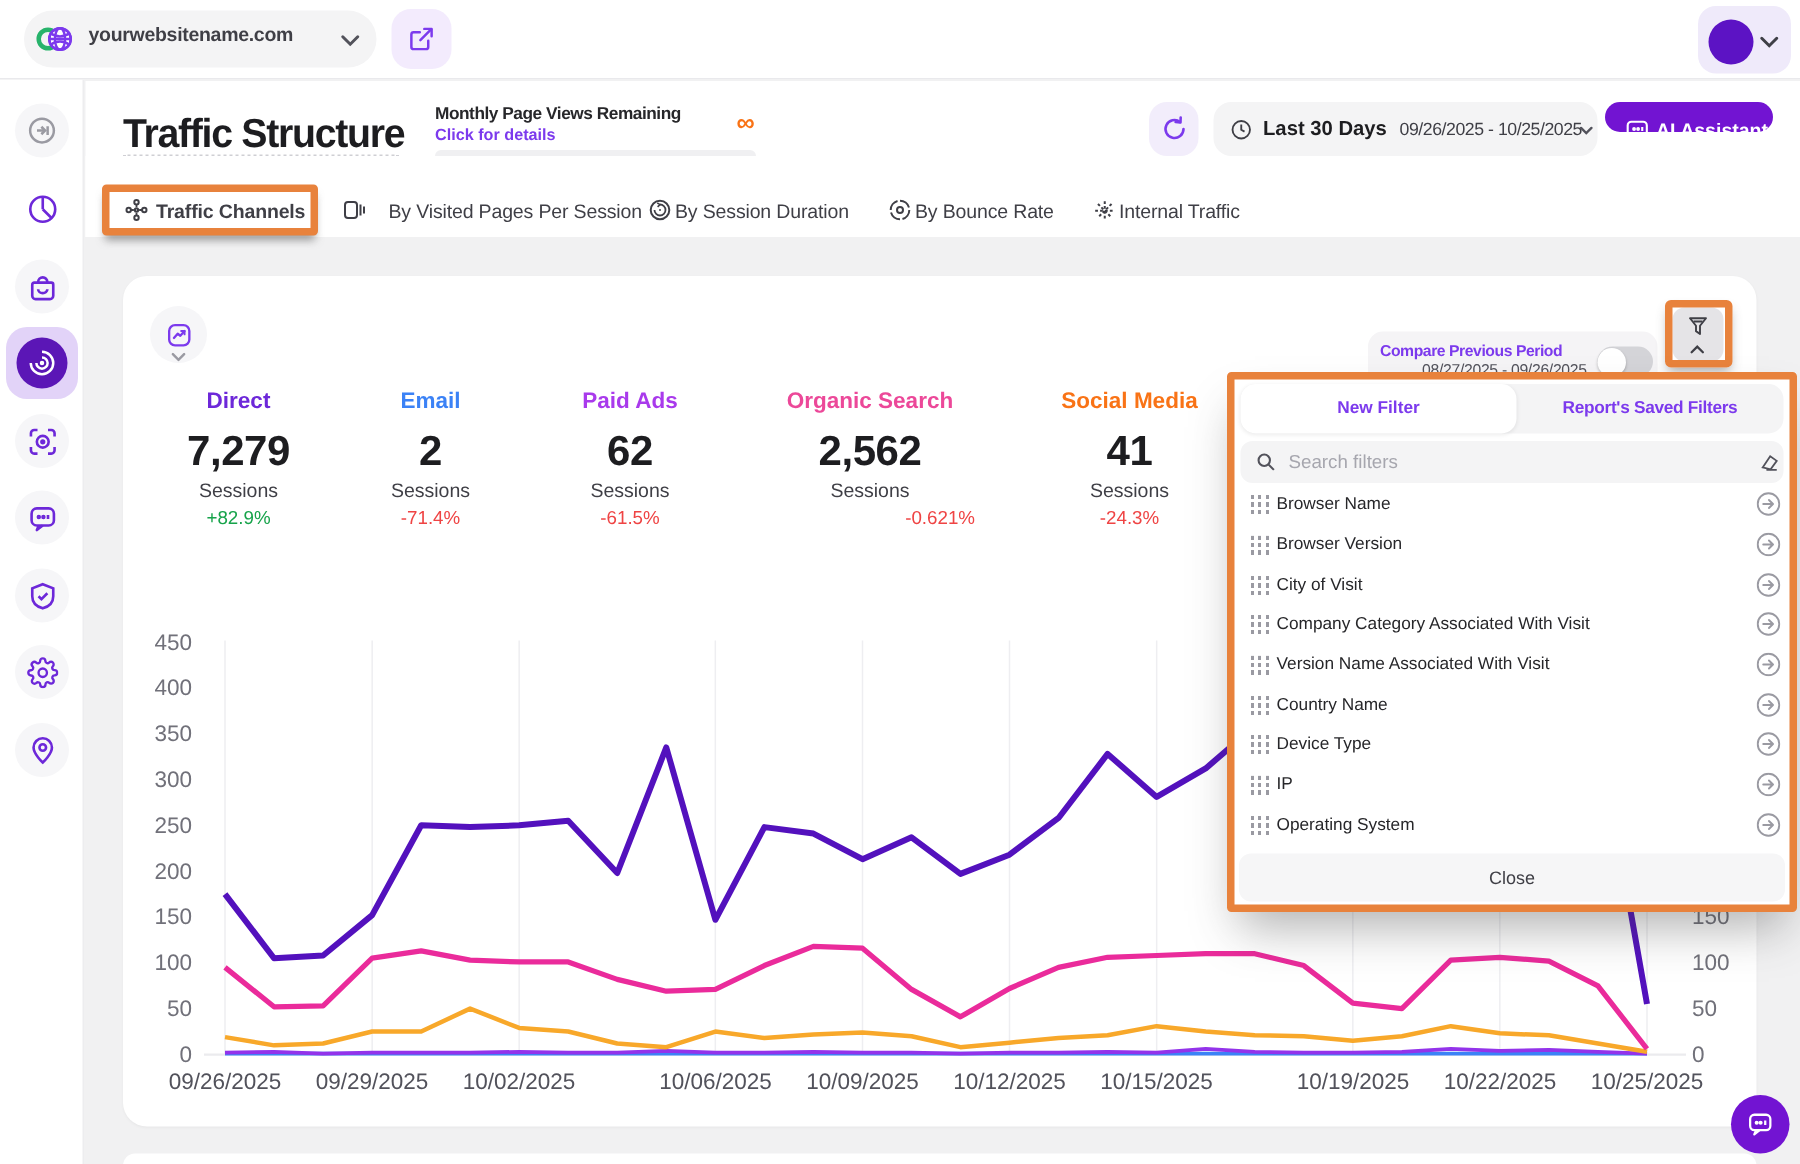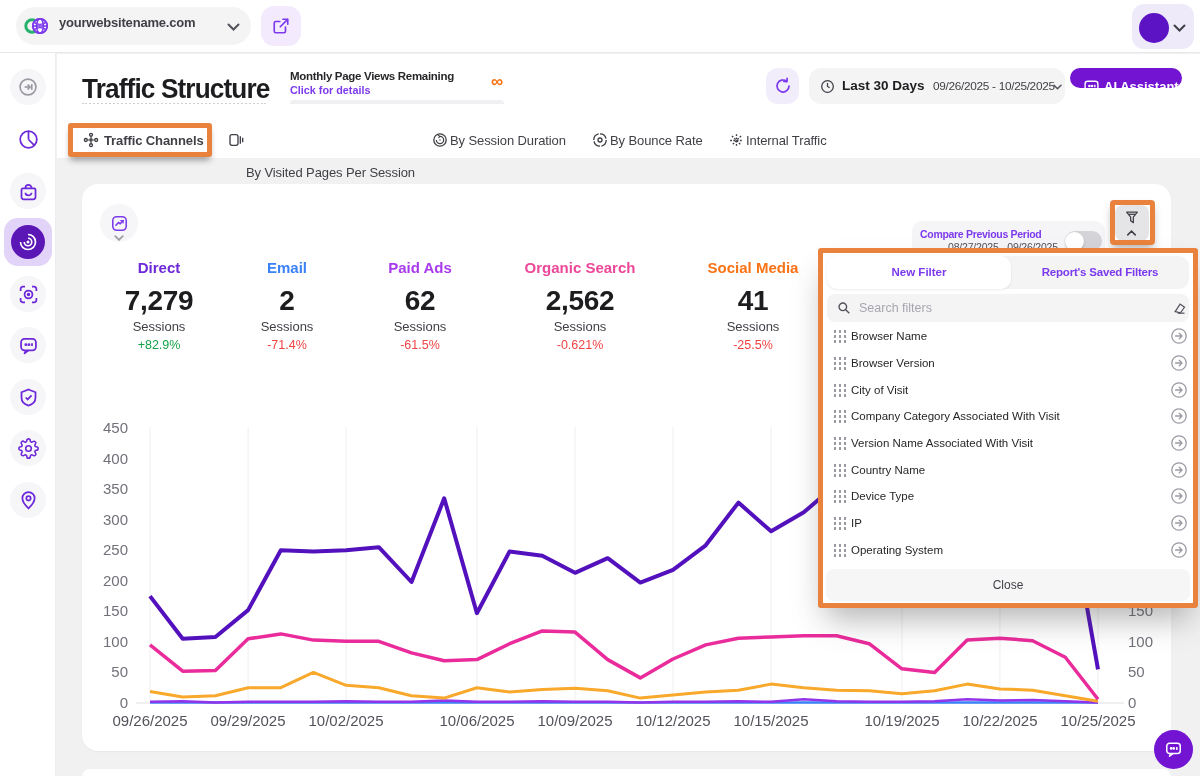--- a/index.html
+++ b/index.html
@@ -131,27 +131,27 @@
   <div class="stat" style="left:288px;width:100px;">
     <div class="lab" style="color:#a93aec;">Paid Ads</div>
     <div class="val">62</div>
     <div class="ses">Sessions</div>
     <div class="pct" style="color:#ef4444;">-61.5%</div>
   </div>
   <div class="stat" style="left:428px;width:140px;">
     <div class="lab" style="color:#ec4899;">Organic Search</div>
     <div class="val">2,562</div>
     <div class="ses">Sessions</div>
-    <div class="pct" style="color:#ef4444;">-0.621%</div>
+    <div class="pct" style="color:#ef4444;text-align:right;">-0.621%</div>
   </div>
   <div class="stat" style="left:611px;width:120px;">
     <div class="lab" style="color:#f97316;">Social Media</div>
     <div class="val">41</div>
     <div class="ses">Sessions</div>
-    <div class="pct" style="color:#ef4444;">-25.5%</div>
+    <div class="pct" style="color:#ef4444;">-24.3%</div>
   </div>
 
   <svg id="chart" width="1089" height="567" viewBox="0 0 1089 567" style="position:absolute;left:0;top:0;" fill="none">
     <g stroke="#eeeef1" stroke-width="1">
       <line x1="68" y1="243" x2="68" y2="519"></line>
       <line x1="166.1" y1="243" x2="166.1" y2="519"></line>
       <line x1="264.1" y1="243" x2="264.1" y2="519"></line>
       <line x1="394.9" y1="243" x2="394.9" y2="519"></line>
       <line x1="493" y1="243" x2="493" y2="519"></line>
       <line x1="591" y1="243" x2="591" y2="519"></line>
@@ -363,21 +363,21 @@
       <path d="M12 6.4 v3 M12 14.6 v3 M6.4 12 h3 M14.6 12 h3" stroke-width="1.8"></path>
       <rect x="10.5" y="10.5" width="3" height="3" rx="0.6"></rect>
     </svg>
   <div class="tabtext" style="left:47px;z-index:3;font-weight:600;">Traffic Channels</div>
 
   <svg width="16" height="16" viewBox="0 0 24 24" style="position:absolute;left:171px;top:28px;" fill="none" stroke="#3f3f46" stroke-width="2">
       <rect x="3" y="4" width="12" height="16" rx="3"></rect>
       <line x1="18.5" y1="6.5" x2="18.5" y2="17.5"></line>
       <line x1="22" y1="8.5" x2="22" y2="15.5"></line>
     </svg>
-  <div class="tabtext" style="left:189px;margin-top:32px;">By Visited Pages Per Session</div>
+  <div class="tabtext" style="left:202px;">By Visited Pages Per Session</div>
 
   <svg width="16" height="16" viewBox="0 0 24 24" style="position:absolute;left:375px;top:28px;" fill="none" stroke="#3f3f46" stroke-width="2">
       <circle cx="12" cy="12" r="9.3"></circle>
       <path d="M12 6.5 a5.5 5.5 0 1 1 -5.5 5.5" stroke-width="1.8"></path>
       <path d="M9.2 4.8 L12 6.6 L9.6 8.8" stroke-width="1.6" stroke-linejoin="round"></path>
       <circle cx="12" cy="12" r="1" fill="#3f3f46" stroke="none"></circle>
     </svg>
   <div class="tabtext" style="left:393px;">By Session Duration</div>
 
   <svg width="16" height="16" viewBox="0 0 24 24" style="position:absolute;left:535px;top:28px;" fill="none" stroke="#3f3f46" stroke-width="2">

